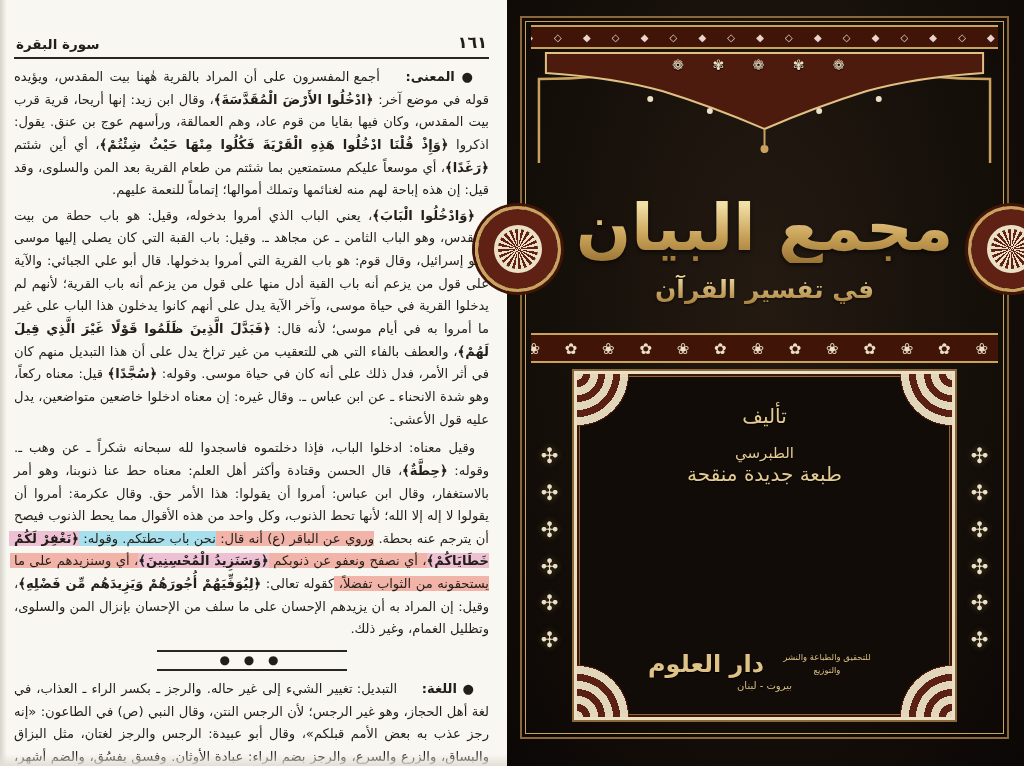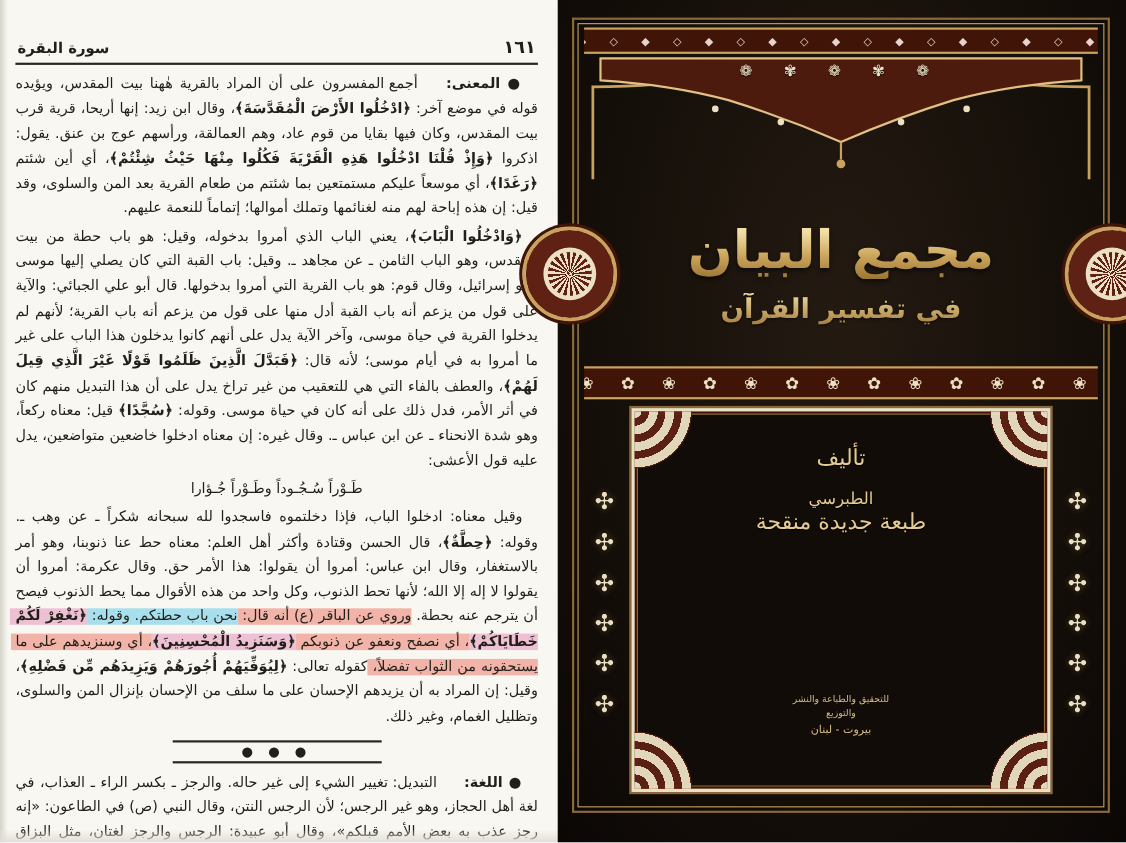--- a/index.html
+++ b/index.html
@@ -54,39 +54,39 @@
   .crest-flowers{position:absolute;top:8px;left:0;right:0;text-align:center;color:var(--cream);
          font-size:14px;letter-spacing:12px;text-shadow:0 1px 1px #000;}
   .crest-flowers::before{content:"❁ ✾ ❁ ✾ ❁";}
   .title-zone{position:relative;flex:0 0 168px;display:flex;align-items:center;justify-content:center;overflow:visible;}
   .rosette{position:absolute;top:50%;width:86px;height:86px;margin-top:-43px;border-radius:50%;
          background:repeating-conic-gradient(var(--cream) 0 9deg, var(--maroon) 9deg 18deg);
          border:3px solid var(--gold);
          box-shadow:0 0 0 3px var(--maroon-dark), inset 0 0 0 16px var(--maroon), inset 0 0 0 20px var(--cream);}
   .rosette.left{left:-56px;} .rosette.right{right:-56px;}
   .titles{text-align:center;}
-  .title-main{font-size:48px;font-weight:700;line-height:1.05;
+  .title-main{font-size:65px;font-weight:700;line-height:1.05;
          background:linear-gradient(180deg,#f2dfa6 15%,#caa35a 60%,#9a7434 100%);
          -webkit-background-clip:text;background-clip:text;color:#d9b979;-webkit-text-fill-color:transparent;
          filter:drop-shadow(0 2px 2px rgba(0,0,0,.6));}
   .title-sub{font-size:25px;font-weight:700;margin-top:12px;
          background:linear-gradient(180deg,#f0dca2,#a77f3d);
          -webkit-background-clip:text;background-clip:text;color:#d9b979;-webkit-text-fill-color:transparent;
          filter:drop-shadow(0 1px 1px rgba(0,0,0,.6));}
   .band-mid{height:30px;background:var(--maroon-dark);border-top:2px solid var(--gold);
          border-bottom:2px solid var(--gold);text-align:center;color:var(--cream);font-size:15px;
          letter-spacing:10px;line-height:28px;overflow:hidden;white-space:nowrap;}
   .band-mid::before{content:"❀ ✿ ❀ ✿ ❀ ✿ ❀ ✿ ❀ ✿ ❀ ✿ ❀ ✿ ❀";}
   .panel-zone{flex:1;display:flex;margin-top:6px;min-height:0;}
   .side-col{width:37px;display:flex;align-items:center;justify-content:center;overflow:hidden;}
   .side-col::before{content:"✣\A ✣\A ✣\A ✣\A ✣\A ✣";white-space:pre;text-align:center;line-height:1.75;
          font-size:21px;color:var(--cream);text-shadow:0 0 2px #000, 0 0 6px rgba(201,162,94,.5);}
   .author-panel{flex:1;margin:2px 6px 8px;border:3px solid var(--cream);position:relative;background:#120c08;
          box-shadow:inset 0 0 0 2px var(--maroon-dark), inset 0 0 0 3px var(--gold-dark), 0 0 0 2px var(--gold-dark);
-         display:flex;flex-direction:column;align-items:center;padding:30px 14px 22px;color:#e4cb92;}
+         display:flex;flex-direction:column;align-items:center;padding:30px 14px 0;color:#e4cb92;}
   .fan{position:absolute;width:52px;height:52px;opacity:.95;}
   .fan.tl{top:0;left:0;border-bottom-right-radius:100%;
          background:repeating-radial-gradient(circle at 0 0, var(--cream) 0 6px, var(--maroon) 6px 13px, var(--cream) 13px 15px);}
   .fan.tr{top:0;right:0;border-bottom-left-radius:100%;
          background:repeating-radial-gradient(circle at 100% 0, var(--cream) 0 6px, var(--maroon) 6px 13px, var(--cream) 13px 15px);}
   .fan.bl{bottom:0;left:0;border-top-right-radius:100%;
          background:repeating-radial-gradient(circle at 0 100%, var(--cream) 0 6px, var(--maroon) 6px 13px, var(--cream) 13px 15px);}
   .fan.br{bottom:0;right:0;border-top-left-radius:100%;
          background:repeating-radial-gradient(circle at 100% 100%, var(--cream) 0 6px, var(--maroon) 6px 13px, var(--cream) 13px 15px);}
   .byline{font-size:20px;margin-bottom:16px;text-shadow:0 1px 1px #000;}
@@ -109,21 +109,20 @@
       <div class="page-number">١٦١</div>
       <div class="surah-title">سورة البقرة</div>
     </div>
     <hr class="header-rule">
 
     <div class="body-text">
       <p class="para"><span class="run run-b">● المعنى: </span><span class="run run-n">أجمع المفسرون على أن المراد بالقرية هٰهنا بيت المقدس، ويؤيده قوله في موضع آخر: </span><span class="run run-q">﴿ادْخُلُوا الأَرْضَ الْمُقَدَّسَةَ﴾</span><span class="run run-n">، وقال ابن زيد: إنها أريحا، قرية قرب بيت المقدس، وكان فيها بقايا من قوم عاد، وهم العمالقة، ورأسهم عوج بن عنق. يقول: اذكروا </span><span class="run run-q">﴿وَإِذْ قُلْنَا ادْخُلُوا هَذِهِ الْقَرْيَةَ فَكُلُوا مِنْهَا حَيْثُ شِئْتُمْ﴾</span><span class="run run-n">، أي أين شئتم </span><span class="run run-q">﴿رَغَدًا﴾</span><span class="run run-n">، أي موسعاً عليكم مستمتعين بما شئتم من طعام القرية بعد المن والسلوى، وقد قيل: إن هذه إباحة لهم منه لغنائمها وتملك أموالها؛ إتماماً للنعمة عليهم.</span></p>
       <p class="para"><span class="run run-q">﴿وَادْخُلُوا الْبَابَ﴾</span><span class="run run-n">، يعني الباب الذي أمروا بدخوله، وقيل: هو باب حطة من بيت المقدس، وهو الباب الثامن ـ عن مجاهد ـ. وقيل: باب القبة التي كان يصلي إليها موسى وبنو إسرائيل، وقال قوم: هو باب القرية التي أمروا بدخولها. قال أبو علي الجبائي: والآية على قول من يزعم أنه باب القبة أدل منها على قول من يزعم أنه باب القرية؛ لأنهم لم يدخلوا القرية في حياة موسى، وآخر الآية يدل على أنهم كانوا يدخلون هذا الباب على غير ما أمروا به في أيام موسى؛ لأنه قال: </span><span class="run run-q">﴿فَبَدَّلَ الَّذِينَ ظَلَمُوا قَوْلًا غَيْرَ الَّذِي قِيلَ لَهُمْ﴾</span><span class="run run-n">، والعطف بالفاء التي هي للتعقيب من غير تراخ يدل على أن هذا التبديل منهم كان في أثر الأمر، فدل ذلك على أنه كان في حياة موسى. وقوله: </span><span class="run run-q">﴿سُجَّدًا﴾</span><span class="run run-n"> قيل: معناه ركعاً، وهو شدة الانحناء ـ عن ابن عباس ـ. وقال غيره: إن معناه ادخلوا خاضعين متواضعين، يدل عليه قول الأعشى:</span></p>
 
       <div class="poetry">
-        <span>طَـوْراً سُـجُـوداً وطَـوْراً جُـؤارا</span>
       </div>
 
       <p class="para"><span class="run run-n">وقيل معناه: ادخلوا الباب، فإذا دخلتموه فاسجدوا لله سبحانه شكراً ـ عن وهب ـ. وقوله: </span><span class="run run-q">﴿حِطَّةٌ﴾</span><span class="run run-n">، قال الحسن وقتادة وأكثر أهل العلم: معناه حط عنا ذنوبنا، وهو أمر بالاستغفار، وقال ابن عباس: أمروا أن يقولوا: هذا الأمر حق. وقال عكرمة: أمروا أن يقولوا لا إله إلا الله؛ لأنها تحط الذنوب، وكل واحد من هذه الأقوال مما يحط الذنوب فيصح أن يترجم عنه بحطة. </span><span class="run run-hp">وروي عن الباقر (ع) أنه قال: </span><span class="run run-hb">نحن باب حطتكم. وقوله: </span><span class="run run-hq">﴿نَغْفِرْ لَكُمْ خَطَايَاكُمْ﴾</span><span class="run run-hp">، أي نصفح ونعفو عن ذنوبكم </span><span class="run run-hq">﴿وَسَنَزِيدُ الْمُحْسِنِينَ﴾</span><span class="run run-hp">، أي وسنزيدهم على ما يستحقونه من الثواب تفضلاً، </span><span class="run run-n">كقوله تعالى: </span><span class="run run-q">﴿لِيُوَفِّيَهُمْ أُجُورَهُمْ وَيَزِيدَهُم مِّن فَضْلِهِ﴾</span><span class="run run-n">، وقيل: إن المراد به أن يزيدهم الإحسان على ما سلف من الإحسان بإنزال المن والسلوى، وتظليل الغمام، وغير ذلك.</span></p>
 
       <div class="sep">● ● ●</div>
 
       <p class="para"><span class="run run-b">● اللغة: </span><span class="run run-n">التبديل: تغيير الشيء إلى غير حاله. والرجز ـ بكسر الراء ـ العذاب، في لغة أهل الحجاز، وهو غير الرجس؛ لأن الرجس النتن، وقال النبي (ص) في الطاعون: «إنه رجز عذب به بعض الأمم قبلكم»، وقال أبو عبيدة: الرجس والرجز لغتان، مثل البزاق والبساق، والزرع والسرع، والرجز بضم الراء: عبادة الأوثان. وفسق يفسُق، والضم أشهر، وعليه القراءة،</span></p>
     </div>
   </div>
 
@@ -166,20 +165,21 @@
           <div class="fan bl"></div>
           <div class="fan br"></div>
 
           <div class="byline">تأليف</div>
           <div class="author-surname">الطبرسي</div>
           <div class="edition">طبعة جديدة منقحة</div>
 
           <div class="publisher">
             <div class="pub-row">
               <div class="pub-tagline">للتحقيق والطباعة والنشر والتوزيع</div>
+              <div class="pub-name">دار العلوم</div>
             </div>
             <div class="pub-location">بيروت - لبنان</div>
           </div>
         </div>
 
         <div class="side-col"></div>
       </div>
 
     </div>
   </div>

